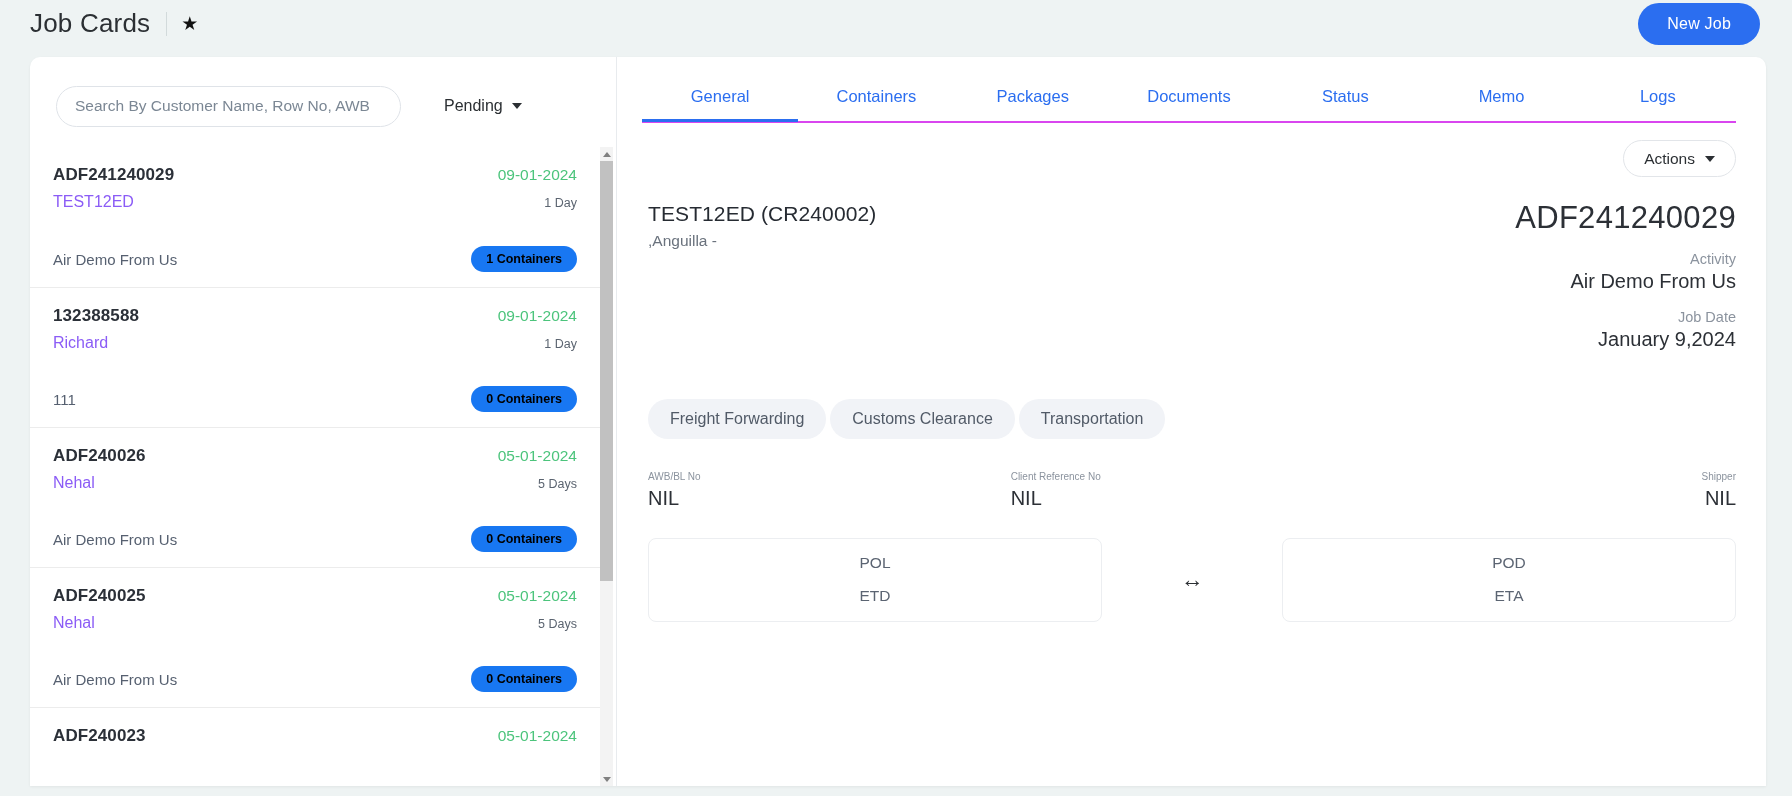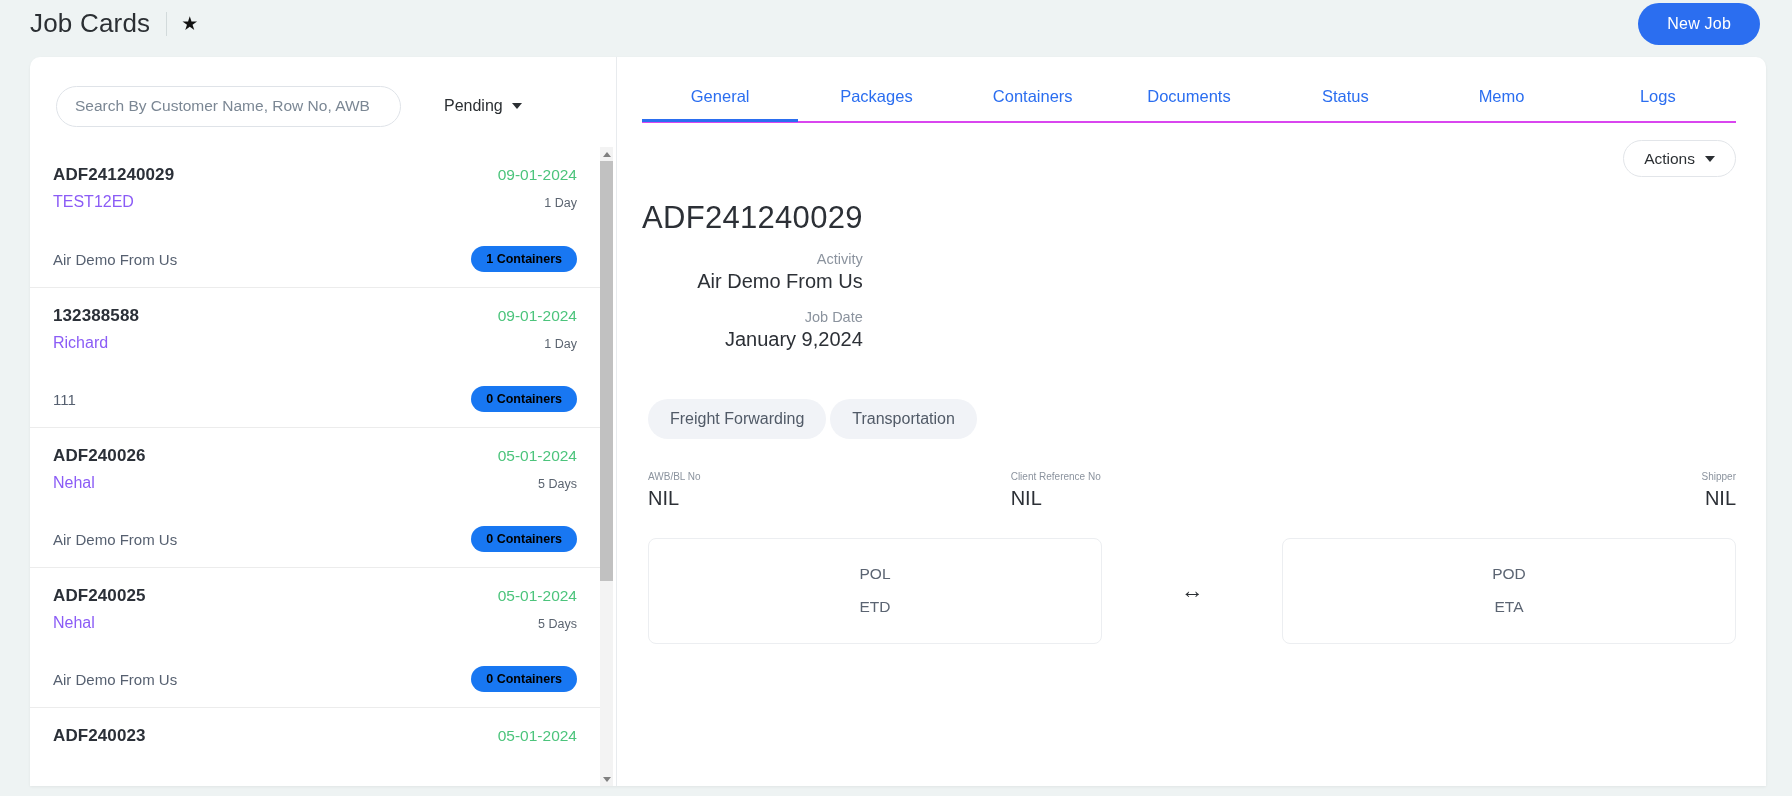--- a/index.html
+++ b/index.html
@@ -320,21 +320,21 @@
   .route-row {
     display: flex;
     align-items: center;
     padding: 28px 0 0 6px;
     gap: 0;
   }
   .route-box {
     flex: 1;
     border: 1px solid #eceef1;
     border-radius: 8px;
-    height: 106px;
+    height: 84px;
     display: flex;
     flex-direction: column;
     align-items: center;
     justify-content: center;
     gap: 15px;
   }
   .route-line {
     font-size: 15.5px;
     color: #5b6472;
   }
@@ -449,47 +449,52 @@
           <span class="arrow-glyph down"></span>
         </div>
       </div>
     </div>
   </div>
 
   <div class="right-panel">
 
     <div class="tabs">
       <div class="tab active">General</div>
+      <div class="tab">Containers</div>
       <div class="tab">Packages</div>
-      <div class="tab">Containers</div>
       <div class="tab">Documents</div>
       <div class="tab">Status</div>
       <div class="tab">Memo</div>
       <div class="tab">Logs</div>
     </div>
 
     <div class="actions-row">
       <button class="actions-btn">
         <span>Actions</span>
         <span class="caret"></span>
       </button>
     </div>
 
     <div class="detail-head">
+      <div class="dh-left">
+        <div class="dh-title">TEST12ED (CR240002)</div>
+        <div class="dh-sub">,Anguilla -</div>
+      </div>
       <div class="dh-right">
         <div class="dh-jobno">ADF241240029</div>
         <div class="kv-label">Activity</div>
         <div class="kv-value">Air Demo From Us</div>
         <div class="kv-label">Job Date</div>
         <div class="kv-value">January 9,2024</div>
       </div>
     </div>
 
     <div class="chips">
       <div class="chip">Freight Forwarding</div>
+      <div class="chip">Customs Clearance</div>
       <div class="chip">Transportation</div>
     </div>
 
     <div class="fields-row">
       <div class="field">
         <div class="field-label">AWB/BL No</div>
         <div class="field-value">NIL</div>
       </div>
       <div class="field">
         <div class="field-label">Client Reference No</div>

